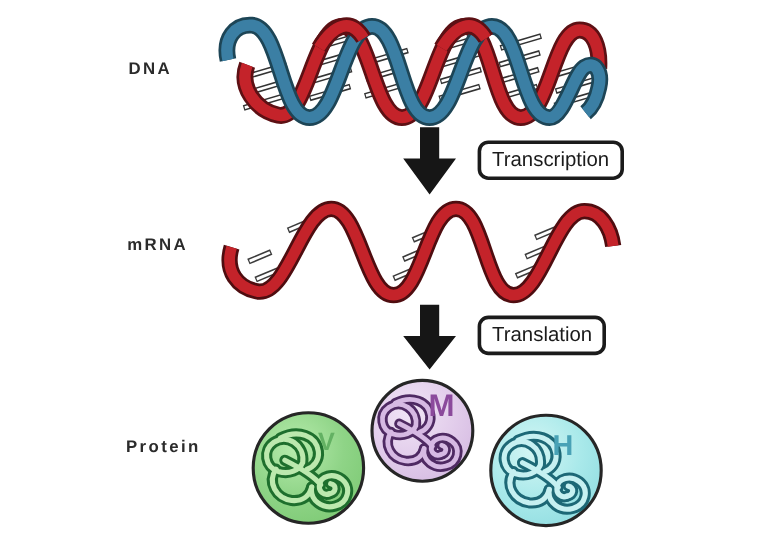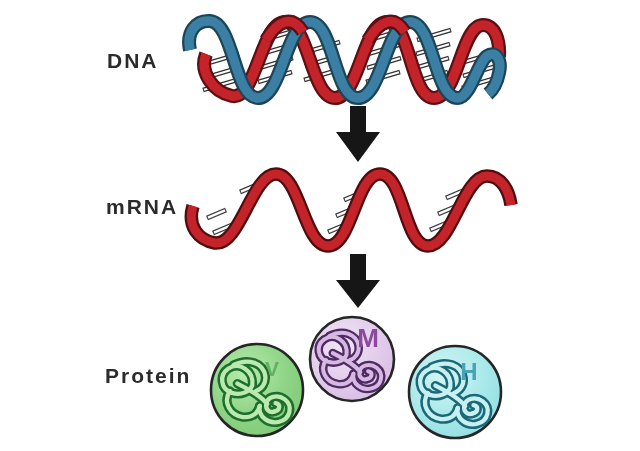--- a/index.html
+++ b/index.html
@@ -3,21 +3,21 @@
 <meta charset="utf-8">
 <style>
   html,body { margin:0; padding:0; background:#fff; }
   .canvas {
     position:relative; width:640px; height:451px; background:#ffffff;
     font-family:"Liberation Sans", sans-serif; overflow:hidden;
   }
   .canvas svg.art { position:absolute; left:0; top:0; }
 
   .row-label {
-    position:absolute; font-weight:bold; font-size:21px; color:#2b2b2b;
+    position:absolute; font-weight:bold; font-size:14px; color:#2b2b2b;
     letter-spacing:2px; white-space:nowrap;
   }
   .lbl-dna     { left:107px; top:49px; }
   .lbl-mrna    { left:106px; top:195px; }
   .lbl-protein { left:105px; top:364px; }
 
   .step-box {
     position:absolute; border:3px solid #1b1b1b; border-radius:9px;
     background:#ffffff; padding:3px 9px 4px 9px; font-size:17px; color:#1b1b1b;
     white-space:nowrap; line-height:1.2;
@@ -173,18 +173,24 @@
       <circle cx="455" cy="392" r="46" fill="url(#gCyan)" stroke="#262626" stroke-width="2.6"></circle>
       <use href="#knotshape" transform="translate(454,393) scale(0.93)" stroke="#1d6876" stroke-width="10"></use>
       <use href="#knotshape" transform="translate(454,393) scale(0.93)" stroke="#c6f0f1" stroke-width="4.6"></use>
     </g>
   </svg>
 
   <div class="row-label lbl-dna">DNA</div>
   <div class="row-label lbl-protein">Protein</div>
   <div class="row-label lbl-mrna">mRNA</div>
 
+  <div class="step-box box-transcription">
+    <span>Transcription</span>
+  </div>
+  <div class="step-box box-translation">
+    <span>Translation</span>
+  </div>
 
   <span class="protein-letter letter-v">V</span>
   <span class="protein-letter letter-m">M</span>
   <span class="protein-letter letter-h">H</span>
 
 </div>
 
 </body></html>

